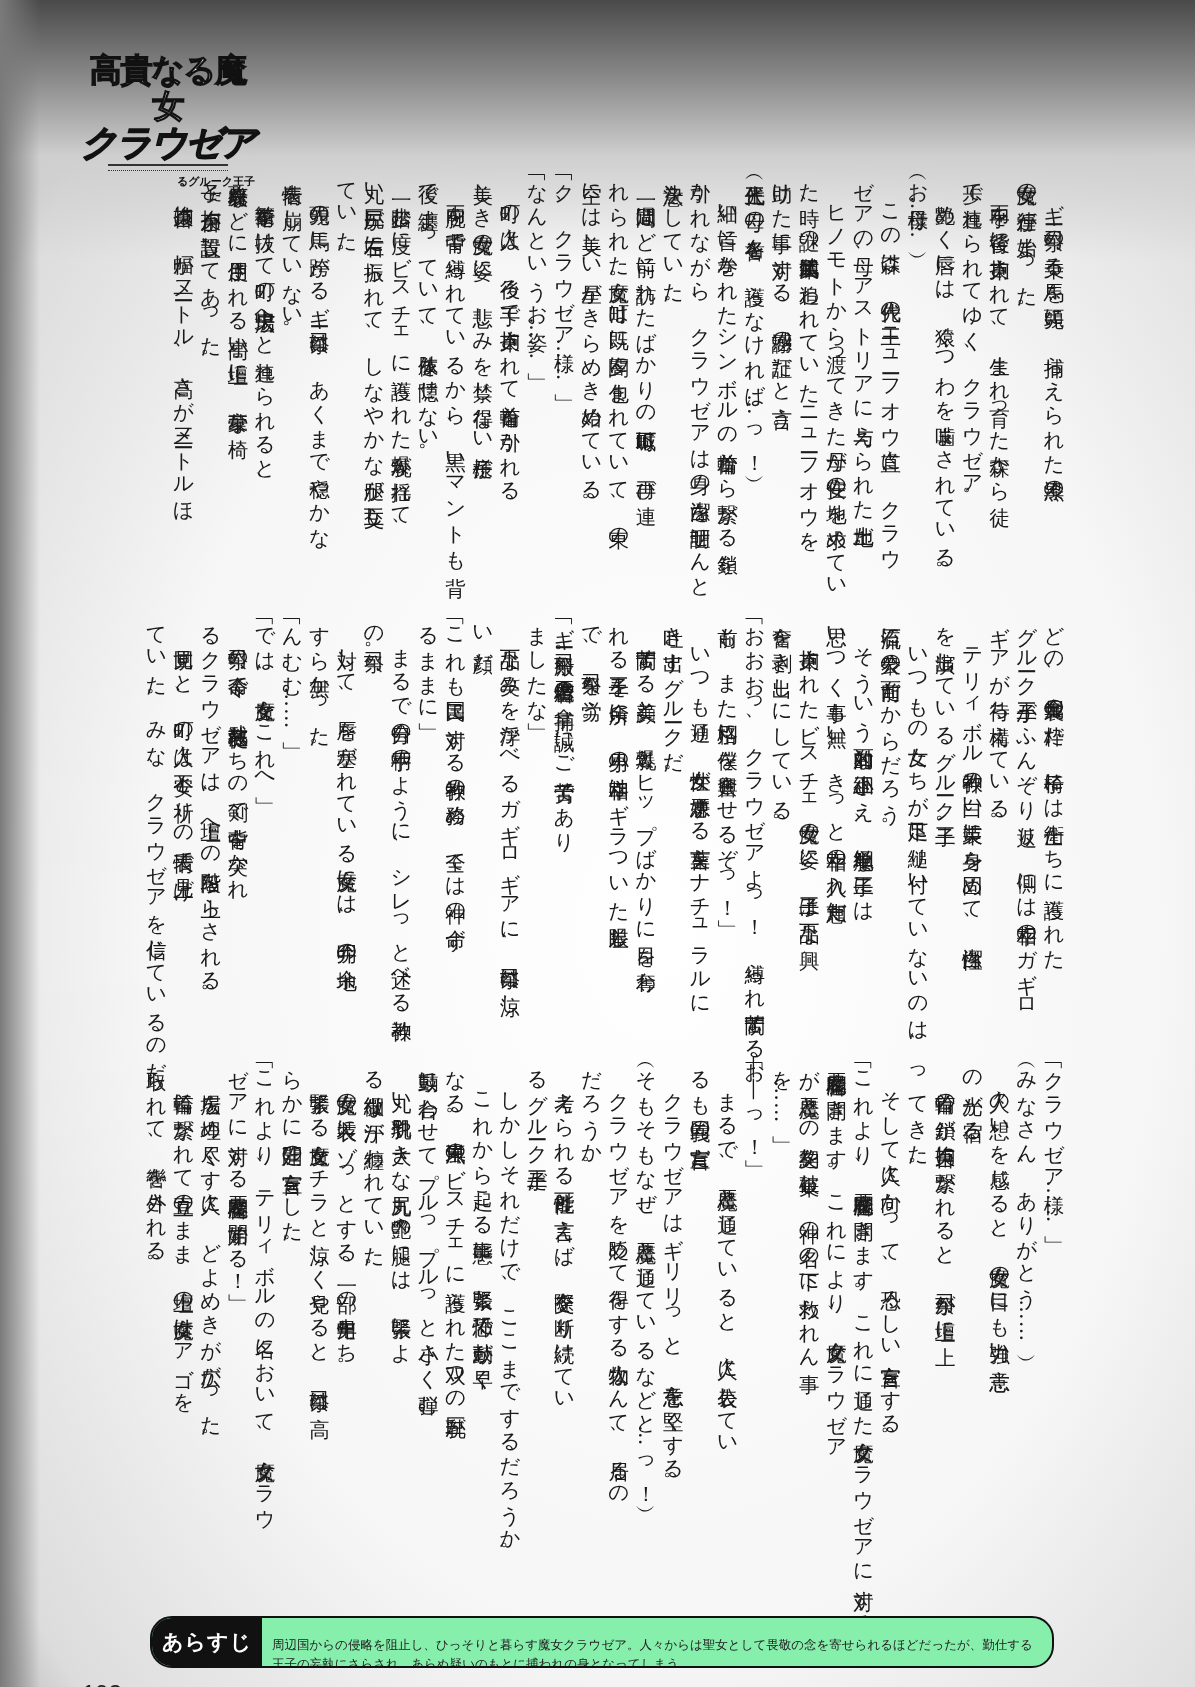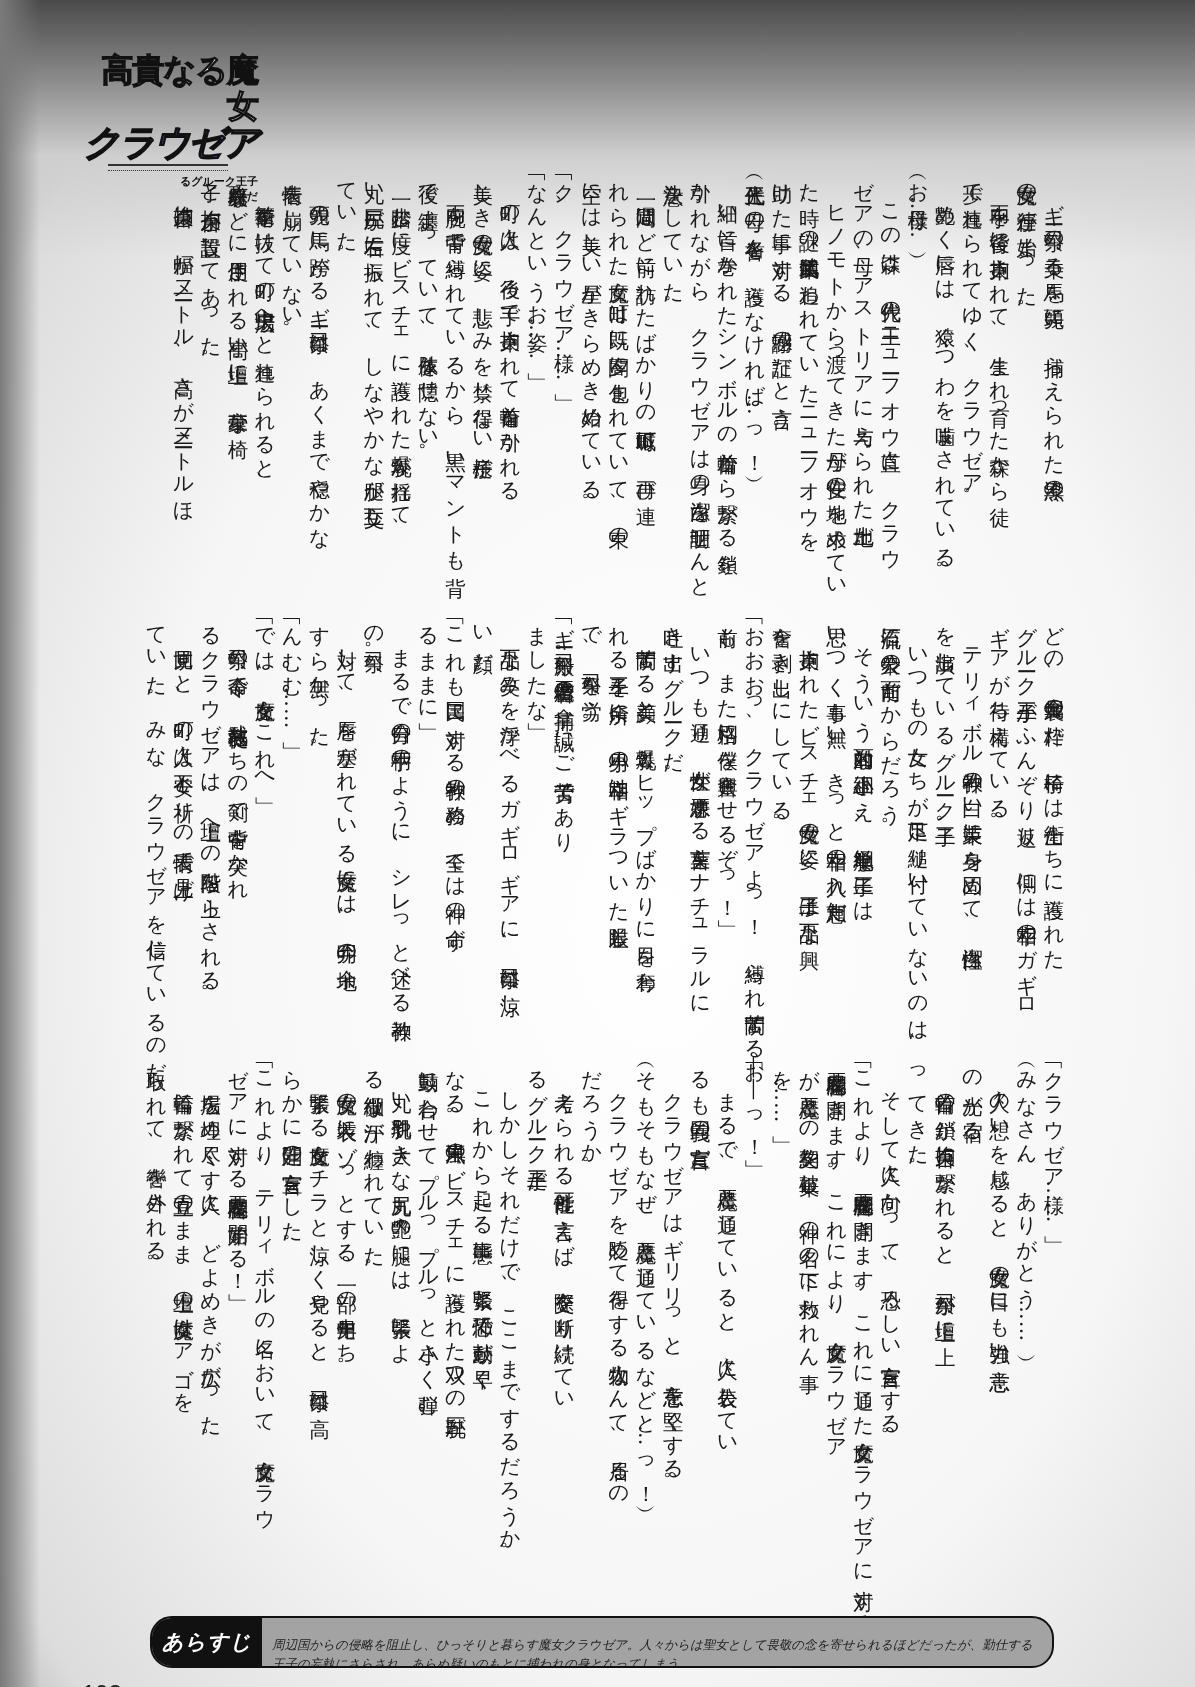--- a/index.html
+++ b/index.html
@@ -12,29 +12,29 @@
   .top-shade {
     position:absolute; left:0; top:0; width:1195px; height:260px;
     background: linear-gradient(to bottom, #4a4a4a 0%, #8a8a8a 30%, #cfcfcf 60%, rgba(255,255,255,0) 100%);
   }
   .left-shade {
     position:absolute; left:0; top:0; width:40px; height:1687px;
     background: linear-gradient(to right, #7a7a7a 0%, rgba(255,255,255,0) 100%);
   }
   .logo {
     position:absolute; left:78px; top:52px; width:180px; height:110px;
-    text-align:right;
+    text-align:center;
   }
   .logo .l1 {
     font-family:"DejaVu Serif", serif; font-weight:bold; font-size:32px; line-height:36px;
     color:#fff; -webkit-text-stroke:1.2px #111; letter-spacing:-1px;
   }
   .logo .l2 {
     font-family:"DejaVu Sans", sans-serif; font-weight:bold; font-size:36px; line-height:38px;
-    color:#8b5cf6; -webkit-text-stroke:1.4px #111; font-style:italic; letter-spacing:-2px;
+    color:#14532d; -webkit-text-stroke:1.4px #111; font-style:italic; letter-spacing:-2px;
   }
   .logo .deco { height:4px; width:120px; margin:2px 0 0 30px; border-top:2px solid #333; border-bottom:1px dotted #333; }
   .logo .sub {
     font-family:"DejaVu Sans", sans-serif; font-size:11px; font-weight:bold; color:#111;
     margin-left:96px; margin-top:3px;
   }
   .block {
     position:absolute; right:128px; width:982px;
     writing-mode: vertical-rl;
     font-size:20.5px; line-height:27.2px; letter-spacing:1.1px;
@@ -43,22 +43,22 @@
   .block .col { display:block; }
   #block-1 { top:168px; height:420px; }
   #block-2 { top:612px; height:420px; }
   #block-3 { top:1056px; height:420px; }
   .page-number {
     position:absolute; left:82px; top:1680px;
     font-family:"Liberation Sans", sans-serif; font-size:24px; color:#222;
   }
   .synopsis {
     position:absolute; left:150px; top:1616px; width:900px; height:48px;
-    border:2.5px solid #111; border-radius:22px; background:#a3a3a3; overflow:hidden;
-    display:flex; align-items:stretch;font-style:italic;
+    border:2.5px solid #111; border-radius:22px; background:#86efac; overflow:hidden;
+    display:flex; align-items:stretch;
   }
   .synopsis .tag {
     background:#111; color:#fff; width:110px; display:flex; align-items:center; justify-content:center;
     font-family:"DejaVu Sans", sans-serif; font-weight:bold; font-size:21px; letter-spacing:1px;
   }
   .synopsis .txt {
     flex:1; padding:17px 10px; font-family:"DejaVu Sans", sans-serif; font-size:12.5px; line-height:19px; color:#222;
   }
 </style>
 </head>

